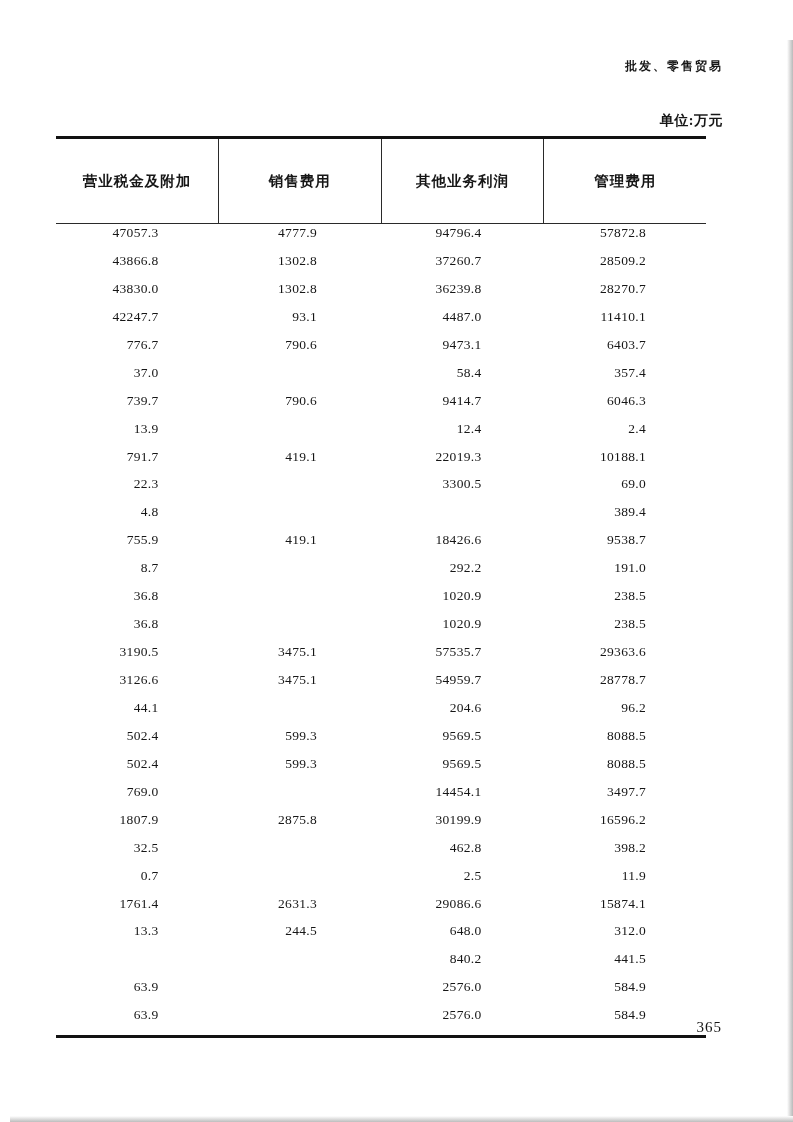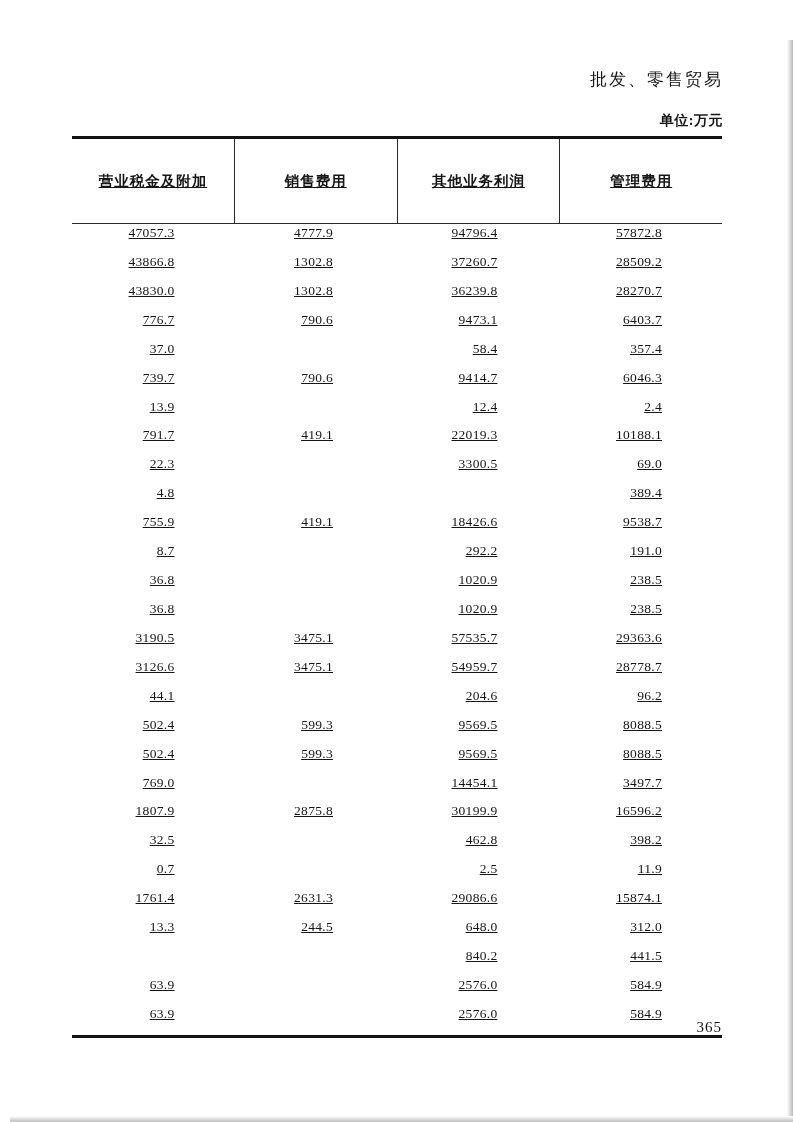--- a/index.html
+++ b/index.html
@@ -19,35 +19,33 @@
     pointer-events:none;
   }
   .edge-bottom {
     position:absolute; left:10px; bottom:0; width:783px; height:6px;
     background:linear-gradient(to bottom,#ffffff,#bdbdbd);
     pointer-events:none;
   }
 
   .corner-title {
     position:absolute; top:58px; right:70px;
-    font-size:17px; font-weight:normal; letter-spacing:2px;
-    white-space:nowrap;
-    margin-top:10px;
+    font-size:12px; font-weight:bold; letter-spacing:2px;
+    white-space:nowrap;
   }
   .unit-label {
     position:absolute; top:112px; right:70px;
     font-size:14px; font-weight:bold; letter-spacing:0.5px;
     white-space:nowrap;
   }
 
   .table-wrap {
-    position:absolute; left:72px; top:136px; width:650px;
+    position:absolute; left:56px; top:136px; width:650px;
     border-top:3px solid #121212;
     border-bottom:3px solid #121212;
-    text-decoration:underline;
   }
   .header-row {
     display:flex;
     height:84px;
     border-bottom:1px solid #2a2a2a;
   }
   .header-row .th {
     flex:1 1 0;
     display:flex; align-items:center; justify-content:center;
     font-size:14.5px; font-weight:bold; letter-spacing:1px;
@@ -112,20 +110,26 @@
           <div class="td">37260.7</div>
           <div class="td">28509.2</div>
         </div>
         <div class="data-row">
           <div class="td">43830.0</div>
           <div class="td">1302.8</div>
           <div class="td">36239.8</div>
           <div class="td">28270.7</div>
         </div>
         <div class="data-row">
+          <div class="td">42247.7</div>
+          <div class="td">93.1</div>
+          <div class="td">4487.0</div>
+          <div class="td">11410.1</div>
+        </div>
+        <div class="data-row">
           <div class="td">776.7</div>
           <div class="td">790.6</div>
           <div class="td">9473.1</div>
           <div class="td">6403.7</div>
         </div>
         <div class="data-row">
           <div class="td">37.0</div>
           <div class="td"></div>
           <div class="td">58.4</div>
           <div class="td">357.4</div>

